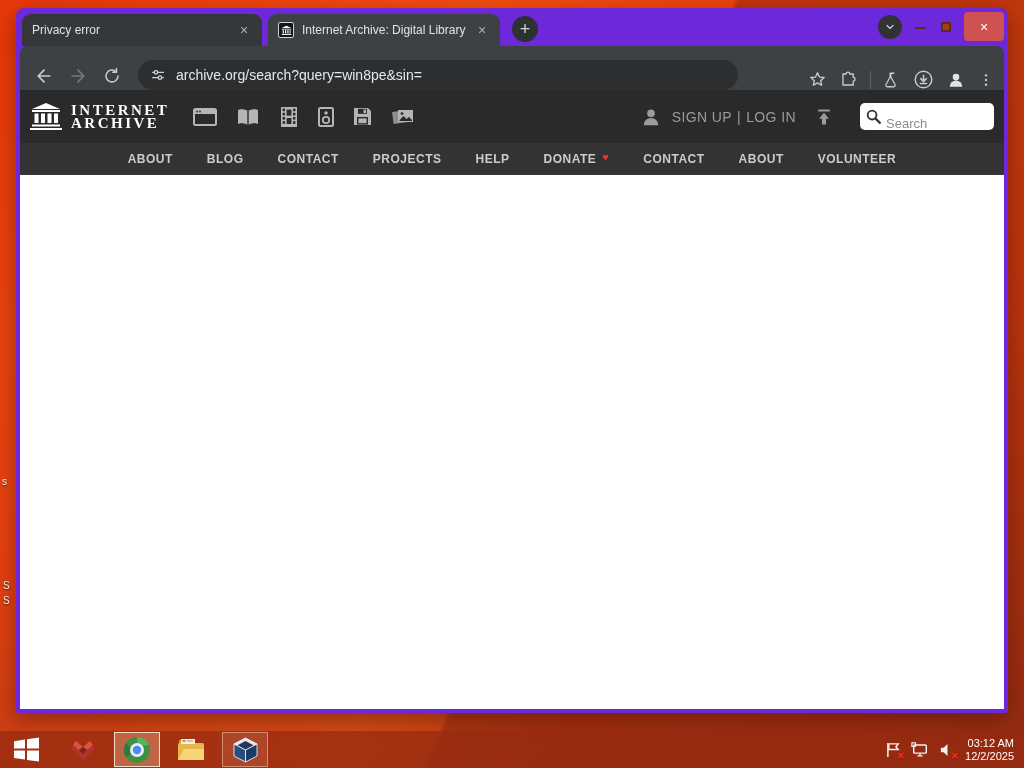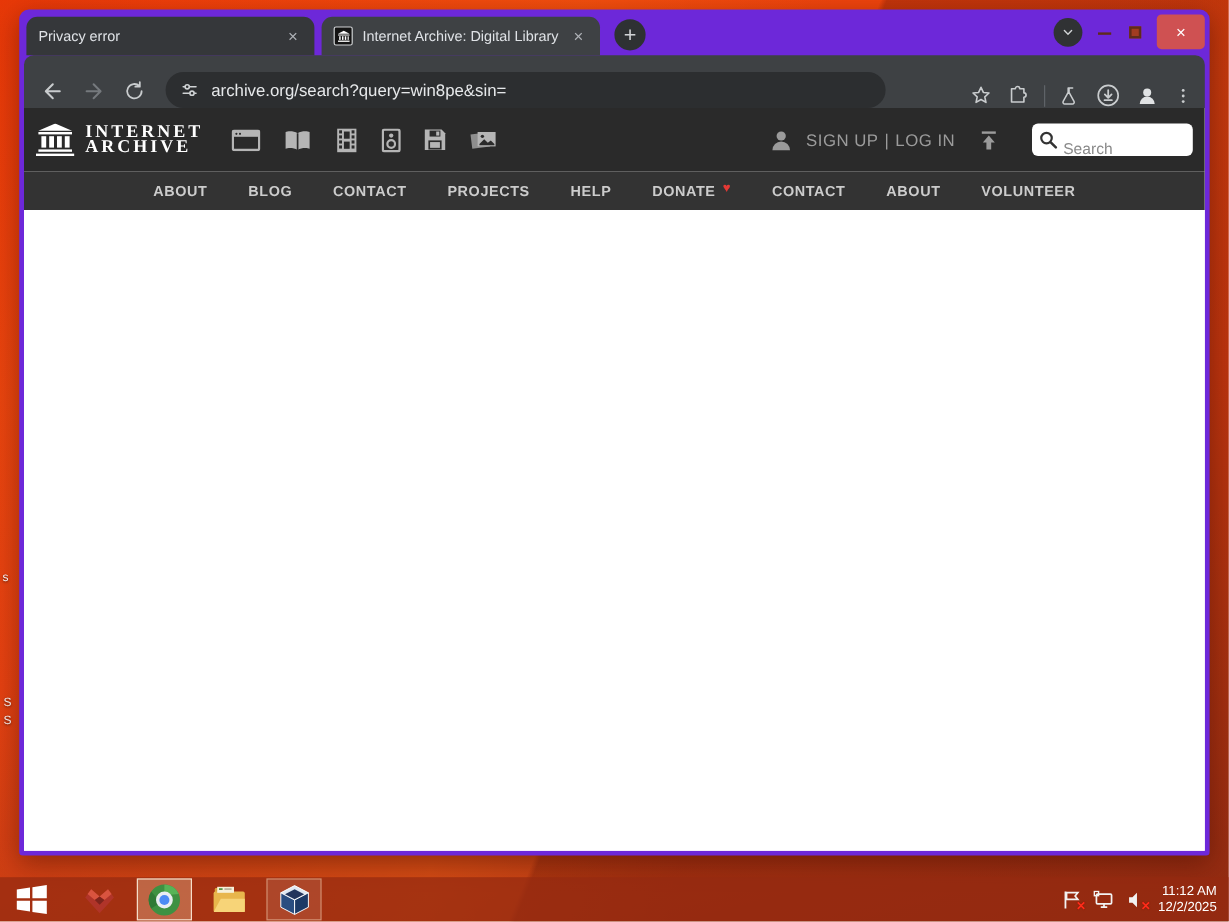--- a/index.html
+++ b/index.html
@@ -403,17 +403,17 @@
           <rect x="1" y="0.5" width="4" height="4" fill="none" stroke="#f2f2f2" stroke-width="1.3"></rect>
         </svg>
     </span>
     <span class="tray-icon">
       <svg width="16" height="16" viewBox="0 0 17 17">
           <path d="M2 6 h3 l4 -4 v13 l-4 -4 h-3 z" fill="#f2f2f2"></path>
         </svg>
       <span class="tray-x">✕</span>
     </span>
     <div class="clock">
-      <div>11:12 AM</div>
+      <div>03:12 AM</div>
       <div>12/2/2025</div>
     </div>
   </div>
 </div>
 
 </body></html>

